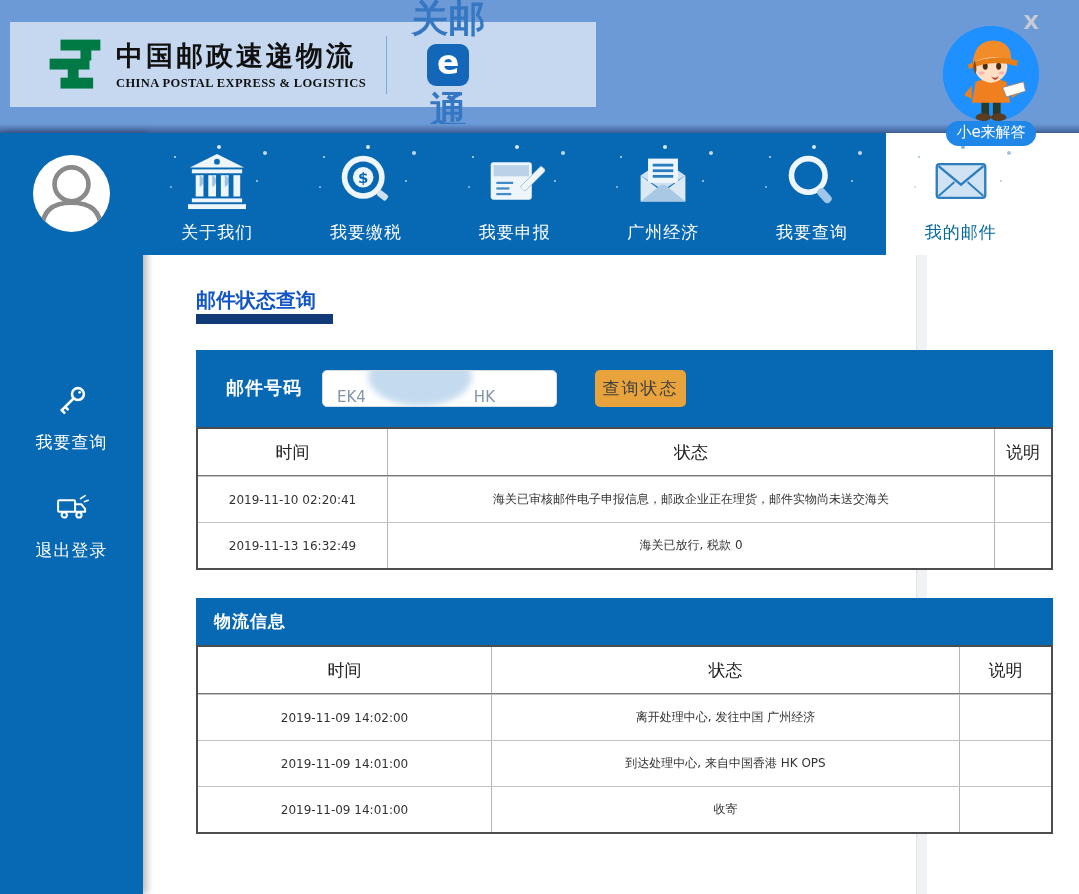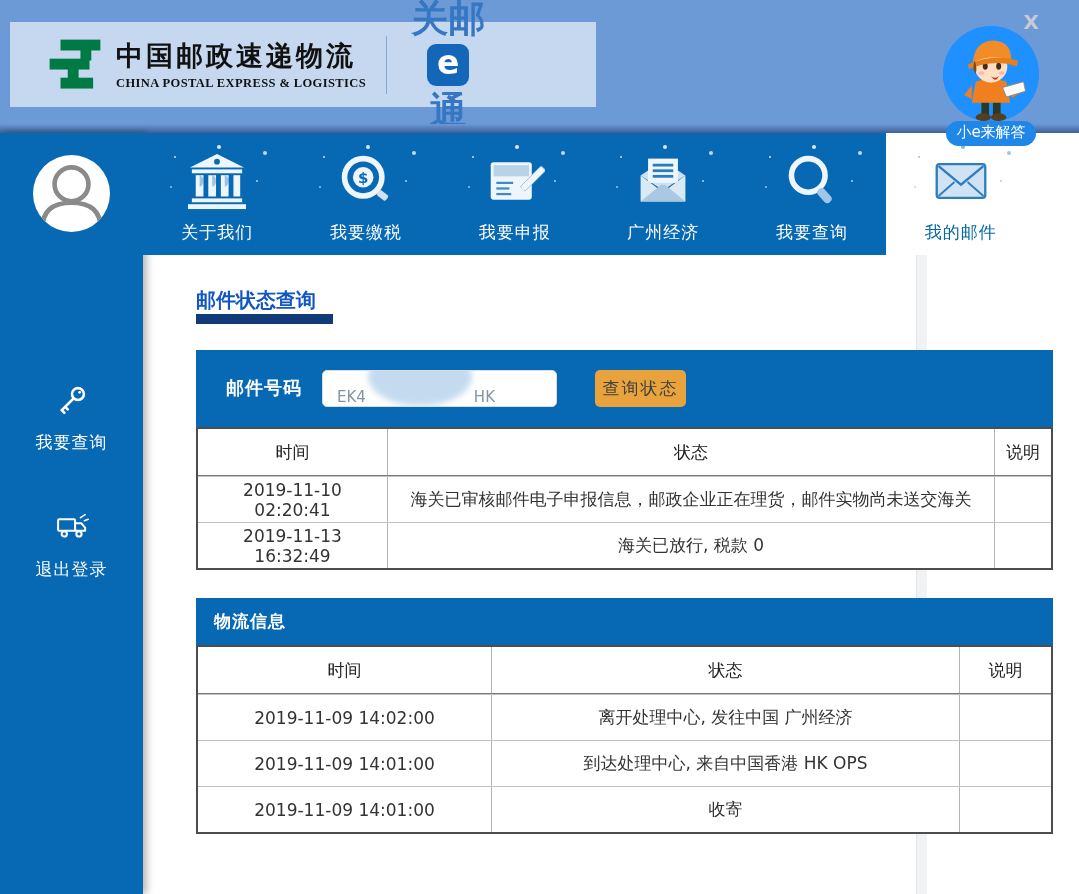--- a/index.html
+++ b/index.html
@@ -32,21 +32,21 @@
       padding:2px 10px 4px; display:inline-block; }
 
   
   .sidebar { position:absolute; left:0; top:133px; width:143px; height:761px; background:#0768b3;
       box-shadow:4px 0 7px rgba(0,0,0,0.28); z-index:10; }
   .avatar { position:absolute; left:33px; top:22px; width:77px; height:77px; border-radius:50%; background:#fff;
       overflow:hidden; }
   .side-item { position:absolute; left:0; width:143px; text-align:center; color:#fff; cursor:pointer; }
   .side-item .side-icon { display:block; margin:0 auto 14px; width:34px; height:34px; }
   .side-label { font-size:17px; color:#fff; letter-spacing:1px; }
-  .si-0 { top:138px; } .si-1 { top:250px; } .si-2 { top:377px; }
+  .si-0 { top:138px; } .si-1 { top:250px; } .si-2 { top:358px; }
 
   
   .navbar { position:absolute; left:143px; top:133px; width:892px; height:122px; background:#0768b3;
       display:flex; z-index:20; }
   .nav-item { flex:1 1 0; display:flex; flex-direction:column; align-items:center; justify-content:flex-start;
       padding-top:14px; cursor:pointer; position:relative; color:#fff; }
   .nav-item .nav-icon { width:74px; height:68px; display:flex; align-items:center; justify-content:center; }
   .nav-label { font-size:17px; margin-top:6px; letter-spacing:1px; }
   .nav-item.active { background:#fff; color:#0768b3; }
   .nav-item.active .nav-label { color:#0369a1; }
@@ -76,21 +76,21 @@
       background:rgba(164,199,231,0.65); filter:blur(3px); flex:0 0 auto; }
   .query-btn { position:absolute; left:399px; top:20px; width:91px; height:37px; background:#e9a33c;
       border:none; border-radius:5px; color:#404040; font-size:17px; letter-spacing:2px; cursor:pointer;
       font-family:inherit; }
 
   .tbl { position:absolute; left:53px; width:857px; border:2px solid #4d4d4d; background:#fff; }
   .tbl-status { top:172px; }
   .tbl-row { display:flex; border-top:1px solid #c2c2c2; }
   .tbl-row:first-child { border-top:none; }
   .tbl-row.head { border-bottom:1px solid #7a7a7a; }
-  .cell { display:flex; align-items:center; justify-content:center; font-size:17px; color:#333;
+  .cell { display:flex; align-items:center; justify-content:center; font-size:12px; color:#333;
       padding:0 10px; text-align:center; min-height:45px; border-left:1px solid #b5b5b5; }
   .cell:first-child { border-left:none; }
   .head .cell { font-size:17px; min-height:46px; color:#222; }
   .tbl-status .c-time { width:189px; } .tbl-status .c-status { flex:1; } .tbl-status .c-note { width:57px; }
   .tbl-logi .c-time { width:293px; } .tbl-logi .c-status { flex:1; } .tbl-logi .c-note { width:92px; }
 
   .logi-bar { position:absolute; left:53px; top:343px; width:857px; height:47px; background:#0768b3;
       display:flex; align-items:center; }
   .logi-bar-title { color:#fff; font-size:17px; font-weight:bold; margin-left:18px; letter-spacing:1px; }
   .tbl-logi { top:390px; }

